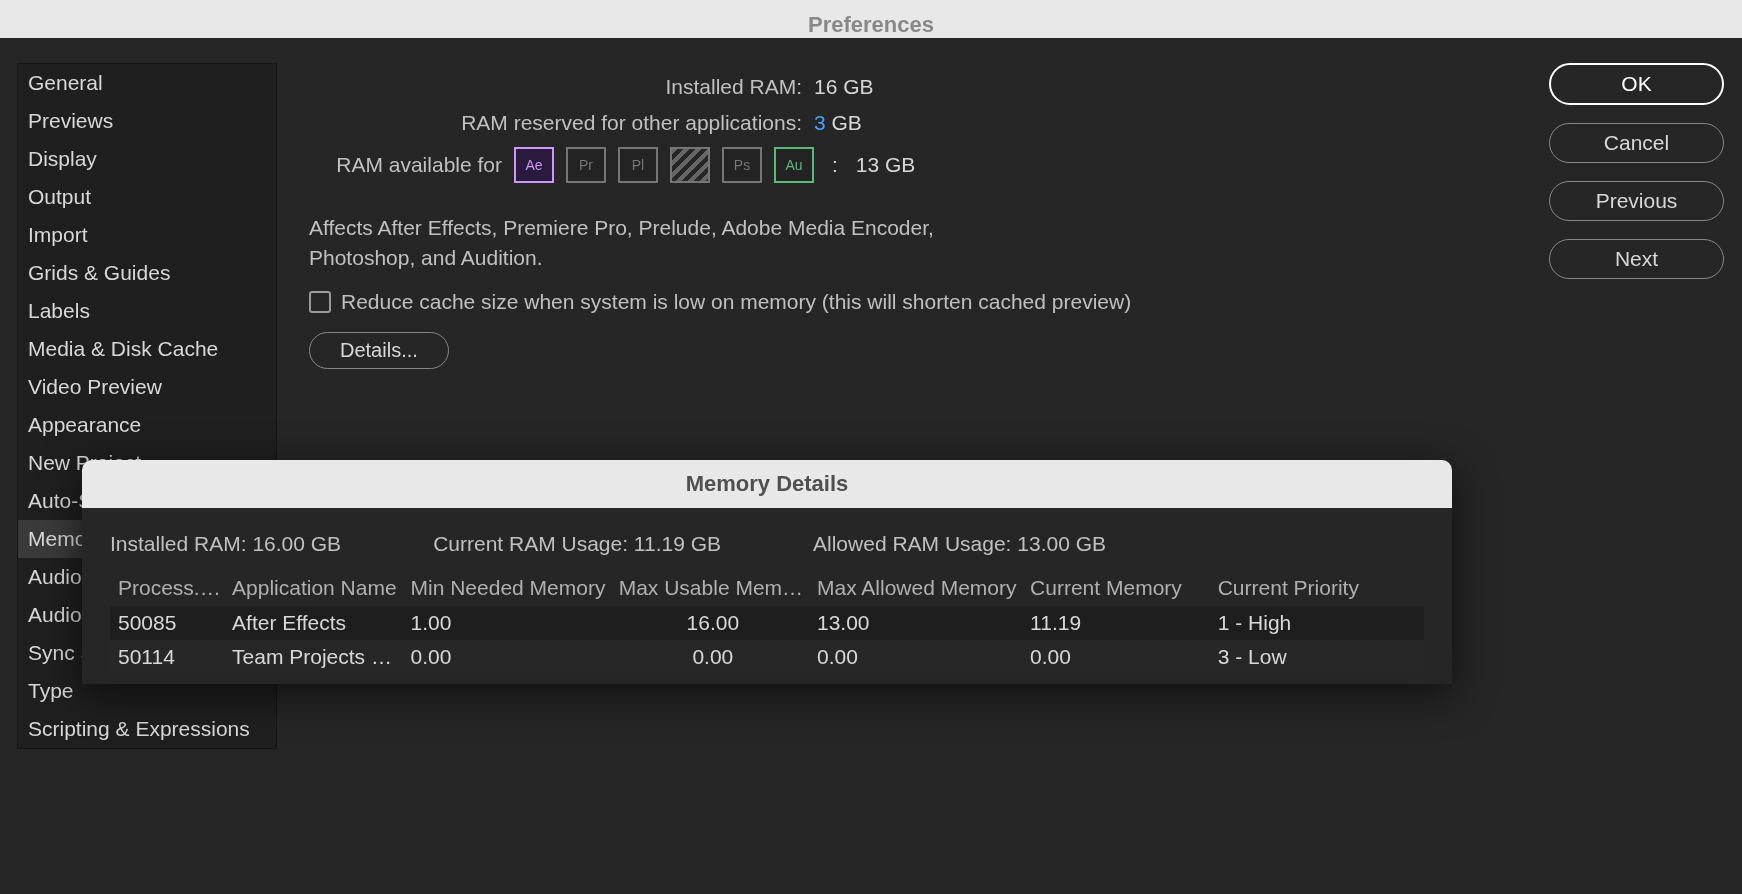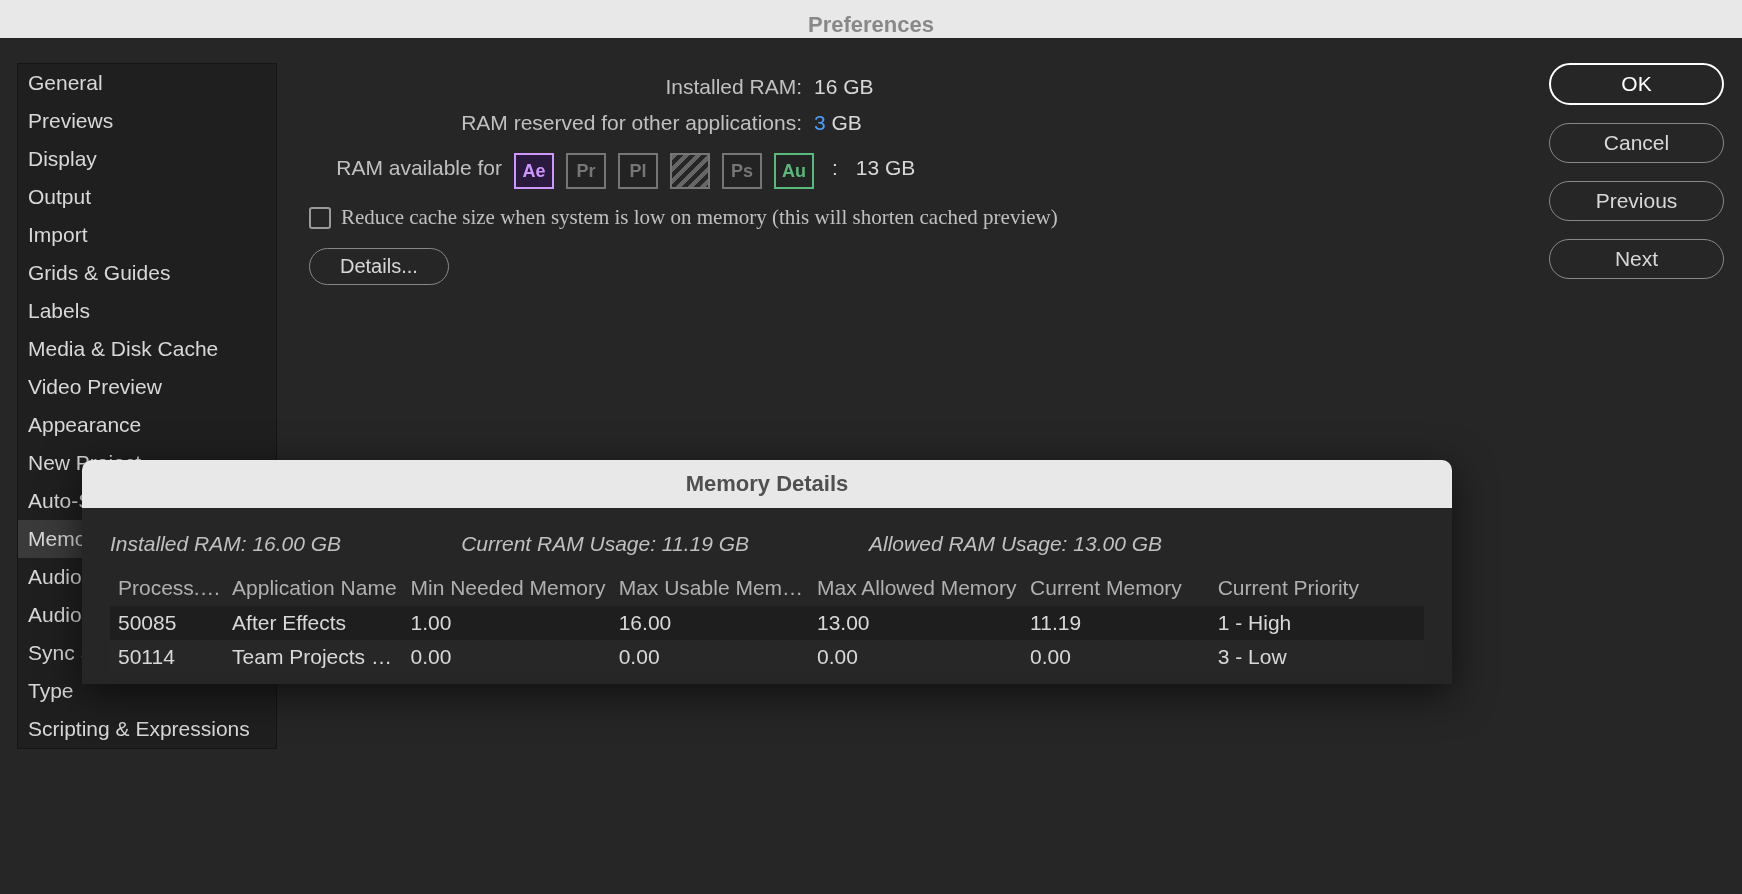--- a/index.html
+++ b/index.html
@@ -70,45 +70,43 @@
   gap: 12px;
   align-items: center;
 }
 .app-icon {
   width: 40px;
   height: 36px;
   border: 2px solid;
   display: flex;
   align-items: center;
   justify-content: center;
-  font-size: 18px;
-  font-weight: 700;
+  font-size: 14px;
+  font-weight: 400;
   background: #232323;
-  margin-top: 6px;
 }
 .ae { border-color: #cf96ff; color: #cf96ff; }
 .pr { border-color: #767676; color: #767676; }
 .pl { border-color: #767676; color: #767676; }
 .me { border-color: #767676; color: #767676; }
 .ps { border-color: #767676; color: #767676; text-align: center; }
 .au { border-color: #58b97a; color: #58b97a; }
 .me-box { background: linear-gradient(135deg, #666 25%, transparent 25%, transparent 50%, #666 50%, #666 75%, transparent 75%); background-size: 12px 12px;}
 .ae.active-app { background: #2a1a3d; }
 .affects-text {
   color: #c0c0c0;
   margin-top: 30px;
   line-height: 1.45;
 }
 .checkbox-row {
   display: flex;
   align-items: center;
   gap: 10px;
   margin-top: 16px;
   color: #c0c0c0;
-  font-family: Liberation Serif, serif;
 }
 .checkbox {
   width: 22px;
   height: 22px;
   border: 2px solid #9a9a9a;
   border-radius: 3px;
 }
 .details-btn {
   margin-top: 18px;
   padding: 6px 30px;
@@ -157,44 +155,43 @@
   font-size: 22px;
   text-align: center;
   padding: 11px 12px;
 }
 .modal-body {
   padding: 24px 28px 10px 28px;
   font-size: 21px;
 }
 .stats-row {
   display: flex;
-  gap: 120px;
+  gap: 92px;
   color: #c0c0c0;
   margin-bottom: 14px;
-  font-style: italic;
 }
 .table {
   width: 100%;
 }
 .thead, .trow {
   display: flex;
   align-items: center;
 }
 .thead { color: #b0b0b0; padding: 6px 8px; }
 .trow {
   padding: 5px 8px;
   background: #1e1e1e;
   color: #d8d8d8;
 }
 .trow:nth-child(even) { background: #272727; }
 .col { overflow: hidden; text-overflow: ellipsis; white-space: nowrap; padding-right:10px;}
 .c1 { width: 115px; }
 .c2 { width: 180px; }
 .c3 { width: 210px; }
-.c4 { width: 200px; }
+.c4 { width: 200px; text-align: center; }
 .c5 { width: 215px; }
 .c6 { width: 165px; }
 .c7 { width: 200px; margin-left: 24px; }
 .sort-arrow { font-size: 16px; margin-left: 4px; color: #d8d8d8;}
 </style>
 </head>
 <body>
 
 <div class="titlebar">
   <span>Preferences</span>
@@ -241,20 +238,24 @@
         <div class="app-icon pr">Pr</div>
         <div class="app-icon pl">Pl</div>
         <div class="app-icon me me-box"></div>
         <div class="app-icon ps">Ps</div>
         <div class="app-icon au">Au</div>
         <span style="margin:0 6px;">:</span>
         <span>13 GB</span>
       </div>
     </div>
 
+    <div class="affects-text">
+      <div>Affects After Effects, Premiere Pro, Prelude, Adobe Media Encoder,</div>
+      <div>Photoshop, and Audition.</div>
+    </div>
 
     <div class="checkbox-row">
       <div class="checkbox"></div>
       <span>Reduce cache size when system is low on memory (this will shorten cached preview)</span>
     </div>
 
     <button class="details-btn">Details...</button>
   </div>
 
   <div class="right-buttons">

